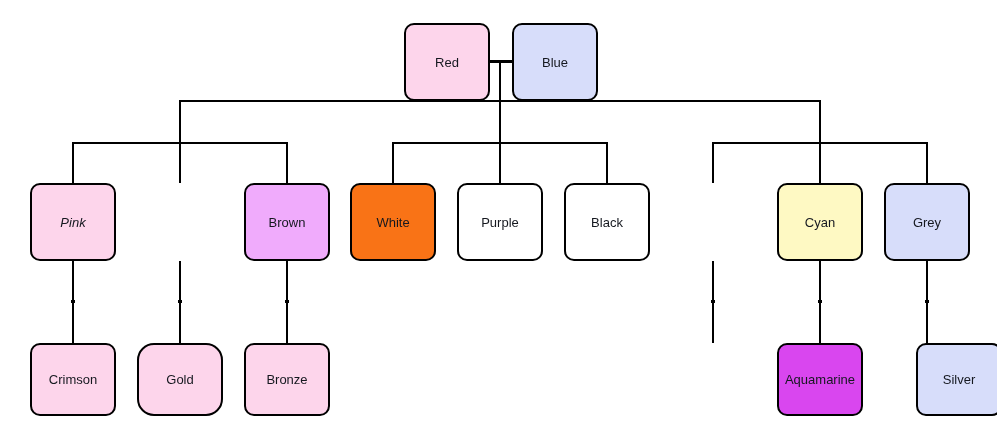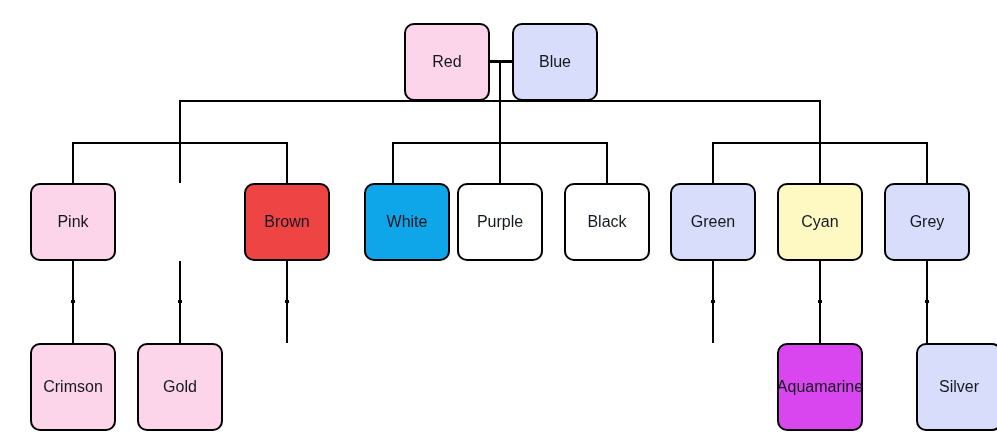--- a/index.html
+++ b/index.html
@@ -10,26 +10,26 @@
     font-family:"Liberation Sans", sans-serif;
     overflow:hidden;
   }
   .node{
     position:absolute;
     width:86px;height:78px;
     box-sizing:border-box;
     border:2px solid #000;
     border-radius:10px;
     display:flex;align-items:center;justify-content:center;
-    font-size:16px;
+    font-size:13px;
     color:#15181f;
     background:#fff;
     text-align:center;
   }
-  .node.tall{height:88px;text-align:center;}
+  .node.tall{height:73px;text-align:center;}
   .hline,.vline,.tick{
     position:absolute;
     background:#000;
   }
 </style>
 </head>
 <body>
 
 <div class="canvas">
 
@@ -60,27 +60,27 @@
   <div class="tick" style="left:71px;top:300px;width:4px;height:3px;"></div>
   <div class="tick" style="left:178px;top:300px;width:4px;height:3px;"></div>
   <div class="tick" style="left:285px;top:300px;width:4px;height:3px;"></div>
   <div class="tick" style="left:711px;top:300px;width:4px;height:3px;"></div>
   <div class="tick" style="left:818px;top:300px;width:4px;height:3px;"></div>
   <div class="tick" style="left:925px;top:300px;width:4px;height:3px;"></div>
 
   <div class="node" style="left: 404px; top: 23px; background: rgb(253, 213, 235);">Red</div>
   <div class="node" style="left: 512px; top: 23px; background: rgb(215, 221, 250);">Blue</div>
 
-  <div class="node" style="left: 30px; top: 183px; background: rgb(253, 213, 235);">Pink</div>
-  <div class="node" style="left: 244px; top: 183px; background: #ef4444;">Brown</div>
-  <div class="node" style="left: 364px; top: 183px; background: #0ea5e9;">White</div>
+  <div class="node" style="left: 30px; top: 183px; background: rgb(253, 213, 235); font-style: italic;">Pink</div>
+  <div class="node" style="left: 244px; top: 183px; background: #f0abfc;">Brown</div>
+  <div class="node" style="left: 350px; top: 183px; background: #f97316;">White</div>
   <div class="node" style="left: 457px; top: 183px; background: rgb(255, 255, 255);">Purple</div>
   <div class="node" style="left: 564px; top: 183px; background: rgb(255, 255, 255);">Black</div>
-  <div class="node" style="left: 670px; top: 183px; background: rgb(215, 221, 250);">Green</div>
   <div class="node" style="left: 777px; top: 183px; background: #fef9c3;">Cyan</div>
   <div class="node" style="left: 884px; top: 183px; background: rgb(215, 221, 250);">Grey</div>
 
   <div class="node tall" style="left: 30px; top: 343px; background: rgb(253, 213, 235);">Crimson</div>
-  <div class="node tall" style="left: 137px; top: 343px; background: rgb(253, 213, 235);">Gold</div>
+  <div class="node tall" style="left: 137px; top: 343px; background: rgb(253, 213, 235); border-radius: 17px;">Gold</div>
+  <div class="node tall" style="left: 244px; top: 343px; background: rgb(253, 213, 235);">Bronze</div>
   <div class="node tall" style="left: 777px; top: 343px; background: #d946ef;">Aquamarine</div>
   <div class="node tall" style="left: 884px; top: 343px; background: rgb(215, 221, 250); margin-left: 32px;">Silver</div>
 
 </div>
 
 </body></html>

